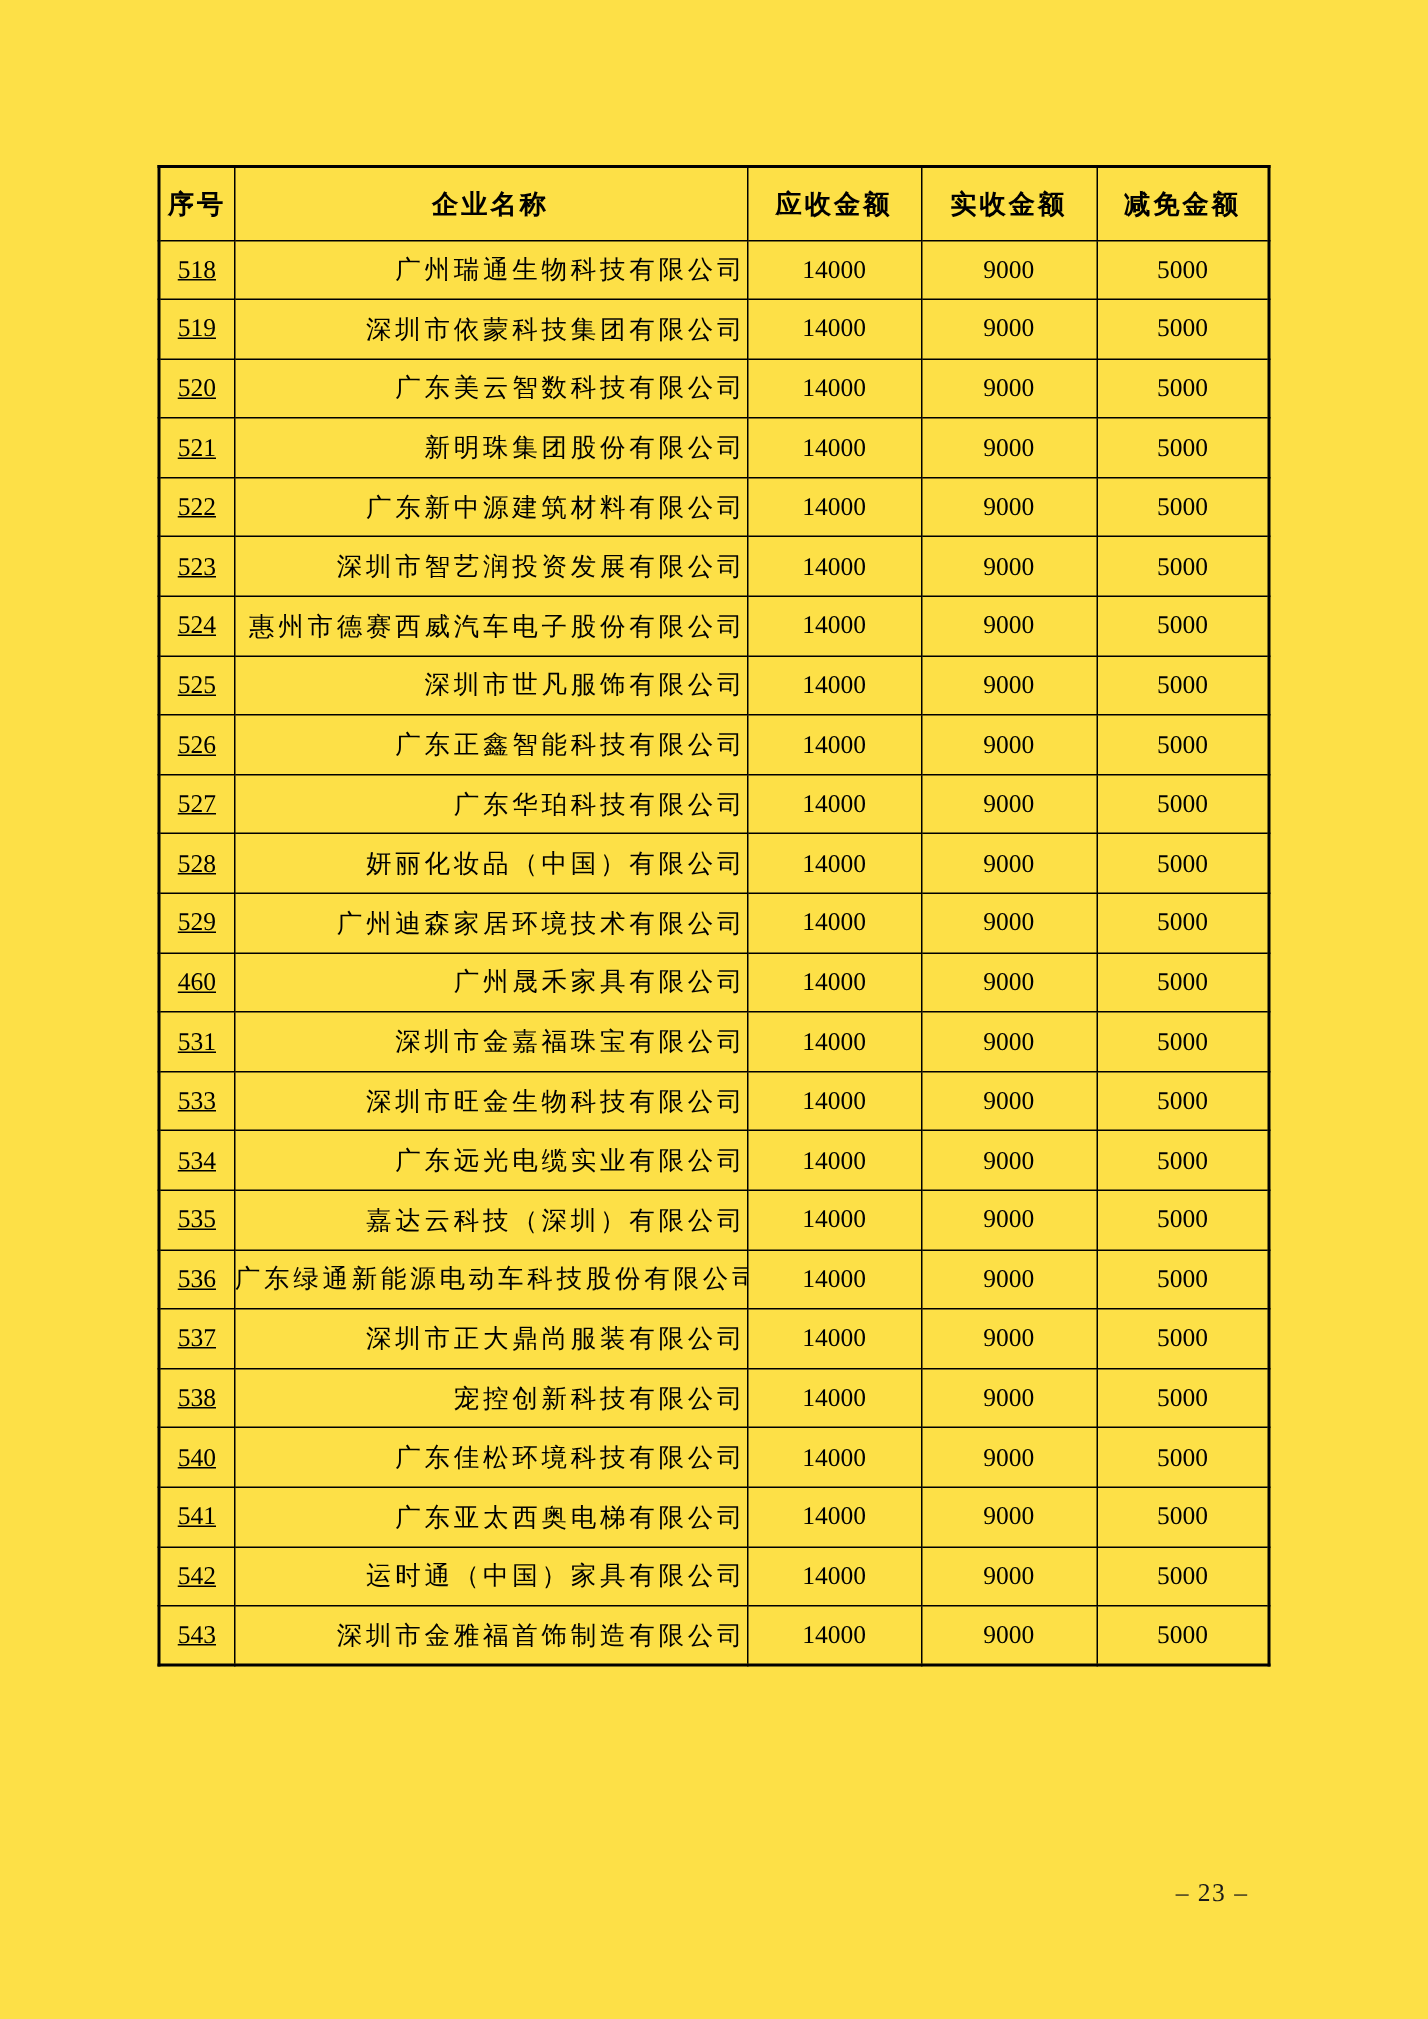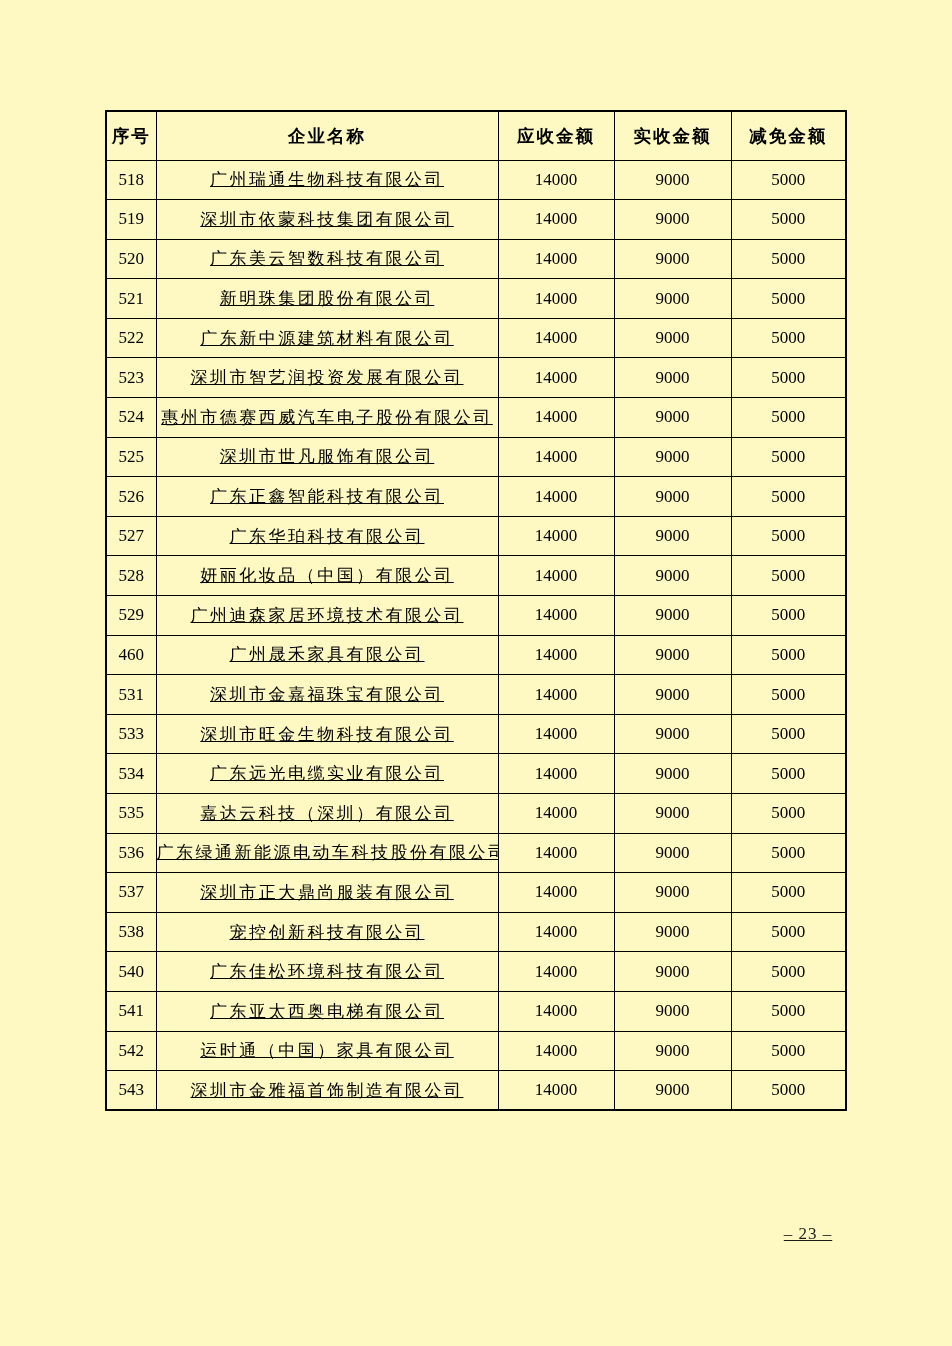--- a/index.html
+++ b/index.html
@@ -8,21 +8,21 @@
     height: 1346px;
     background: #ffffff;
     font-family: "Liberation Serif", "DejaVu Serif", serif;
     color: #000000;
     position: relative;
   }
   .page {
     position: relative;
     width: 952px;
     height: 1346px;
-    background: #fef9c3;
+    background: #fde047;
     overflow: hidden;
   }
   table.fee-table {
     position: absolute;
     left: 105px;
     top: 110px;
     width: 740px;
     border-collapse: collapse;
     table-layout: fixed;
     border: 2px solid #000000;
@@ -46,41 +46,40 @@
     height: 39.6px;
   }
   .col-no   { width: 50px;  }
   .col-name { width: 342px; }
   .col-recv { width: 116px; }
   .col-paid { width: 117px; }
   .col-redu { width: 115px; }
   td.cell-no {
     text-align: center;
     font-size: 16.5px;
+    text-decoration: underline;
   }
   td.cell-name {
-    text-align: center;
+    text-align: right;
     letter-spacing: 2.5px;
     font-size: 16.5px;
-    text-decoration: underline;
   }
   td.cell-amount {
     text-align: center;
     font-size: 17px;
   }
   .page-number {
     position: absolute;
     left: 768px;
-    top: 1224px;
+    top: 1252px;
     width: 80px;
     text-align: center;
     font-size: 17px;
     letter-spacing: 1px;
     color: #1a1a1a;
-    text-decoration: underline;
   }
 </style>
 </head>
 <body>
 
 <div class="page">
 
   <table class="fee-table">
     <colgroup>
       <col class="col-no">

